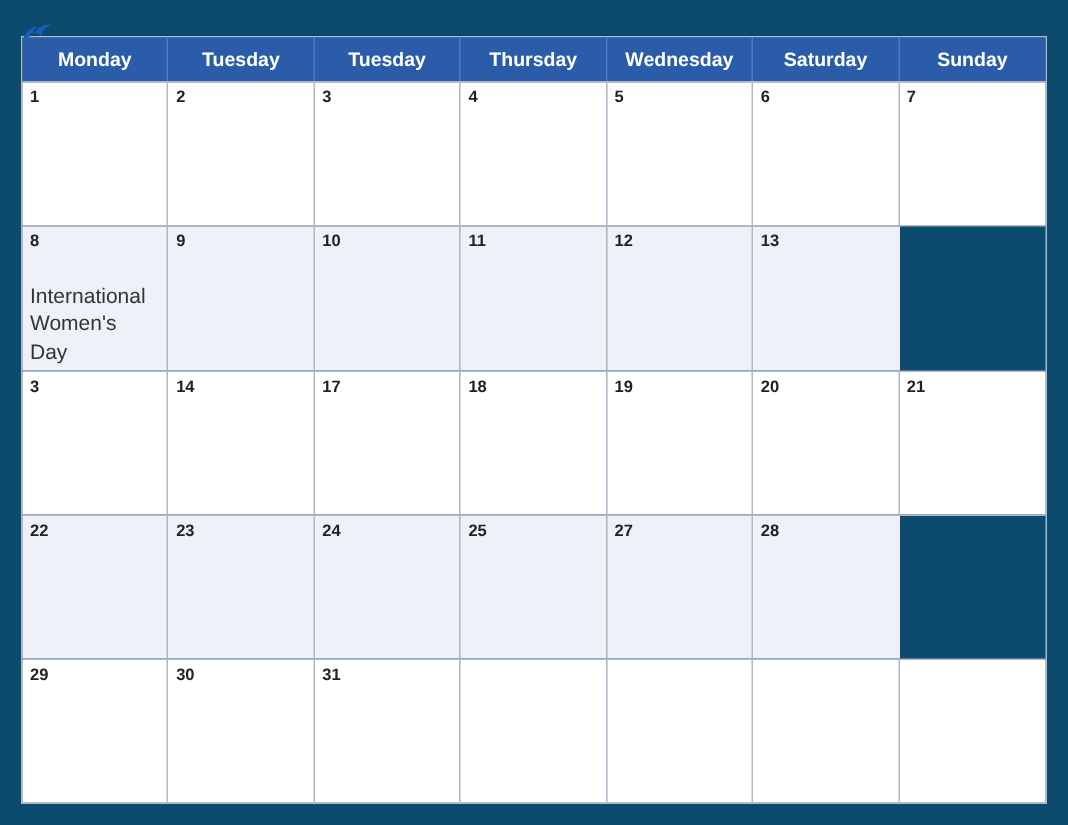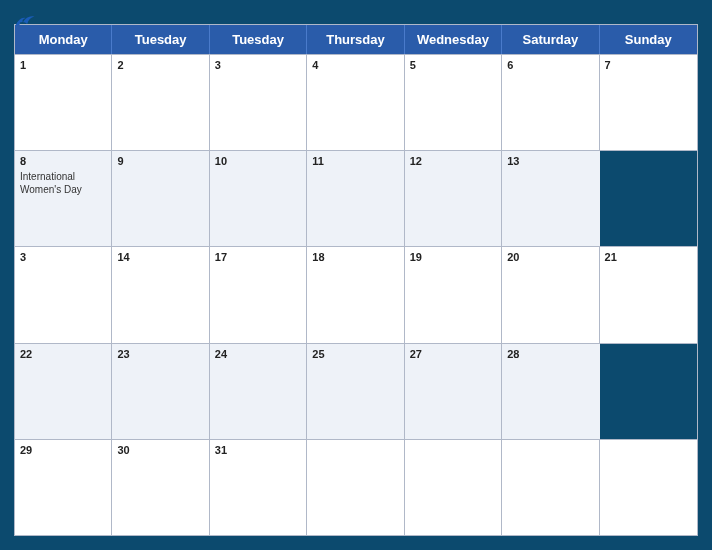--- a/index.html
+++ b/index.html
@@ -108,23 +108,23 @@
     .day-cell.empty {
       background: #fff;
     }
     .day-number {
       font-size: 11px;
       color: #222;
       font-weight: bold;
       line-height: 1.2;
     }
     .event-text {
-      font-size: 10px;
+      font-size: 14px;
       color: #333;
-      margin-top: 2px;
+      margin-top: 20px;
       line-height: 1.3;
     }
     .week-row:nth-child(odd) .day-cell {
       background: #fff;
     }
     .week-row:nth-child(even) .day-cell {
       background: #eef2f8;
     }
   </style>
 </head>

